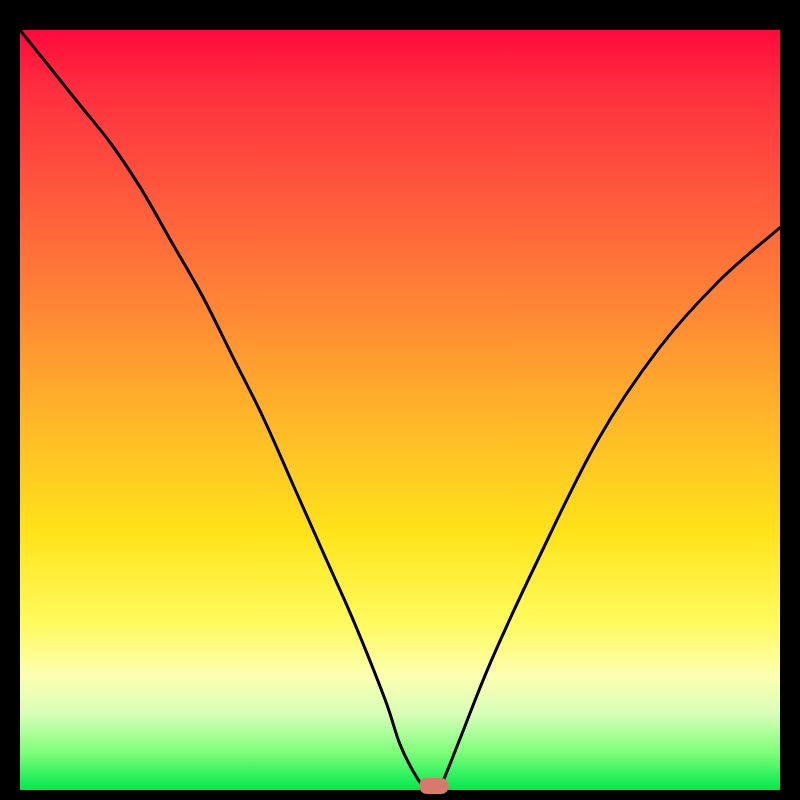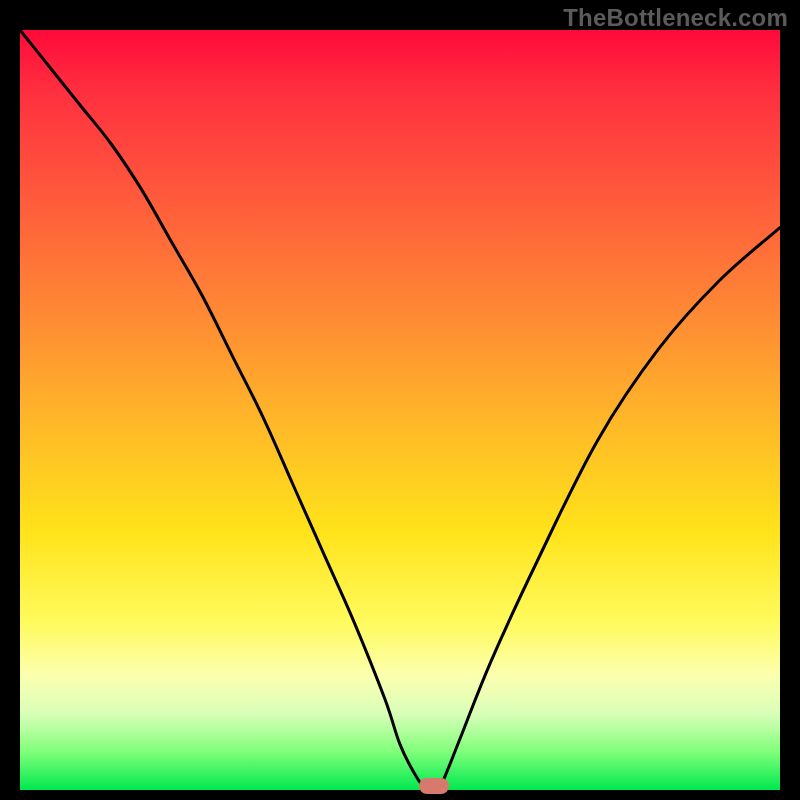--- a/index.html
+++ b/index.html
@@ -69,21 +69,20 @@
     border-radius: 8px;
     transform: translate(-50%, -50%);
     z-index: 6;
   }
 </style>
 </head>
 <body>
 
 <div class="frame">
 
-  <div class="watermark">TheBottleneck.com</div>
 
   <div class="plot-area">
     <svg class="curve" viewBox="0 0 760 760" preserveAspectRatio="none">
       <path id="curve-path" fill="none" stroke="#000" stroke-width="3" stroke-linejoin="round" stroke-linecap="round" d="M 0,0 C 5.472,6.84 19.456000000000003,24.32 30.400000000000002,38 C 41.344,51.68 49.85600000000001,62.32 60.800000000000004,76 C 71.744,89.68 80.256,98.952 91.2,114 C 102.144,129.048 110.656,141.816 121.60000000000001,159.60000000000002 C 132.544,177.38400000000004 141.056,193.64800000000008 152,212.80000000000007 C 162.944,231.95200000000006 171.45600000000002,245.48000000000002 182.4,266 C 193.344,286.52 201.85600000000002,304.91200000000003 212.8,326.8 C 223.744,348.688 232.25600000000003,364.34400000000005 243.20000000000002,387.6 C 254.144,410.856 262.65599999999995,431.37600000000003 273.59999999999997,456 C 284.544,480.62399999999997 293.056,499.776 304,524.4 C 314.944,549.024 323.45599999999996,566.808 334.4,592.8 C 345.344,618.7919999999999 356.592,646.9119999999999 364.8,668.8 C 373.00800000000004,690.688 374.528,700.72 380,714.4 C 385.472,728.0799999999999 390.412,736.592 395.2,744.8 C 399.988,753.0079999999999 402.49600000000004,757.264 406.6,760 C 410.704,762.736 414.58000000000004,762.736 418.00000000000006,760 C 421.4200000000001,757.264 421.49600000000004,754.376 425.6,744.8 C 429.704,735.2239999999999 432.592,727.3199999999999 440.79999999999995,706.8 C 449.0079999999999,686.28 457.52,662.2639999999999 471.2,630.8 C 484.88,599.336 497.6480000000001,571.672 516.8000000000001,532 C 535.9520000000001,492.328 555.712,448.70399999999995 577.6,410.4 C 599.488,372.096 616.512,347.92800000000005 638.4,319.20000000000005 C 660.288,290.47200000000004 677.312,272.68799999999993 699.2,250.79999999999995 C 721.0880000000001,228.91199999999995 749.056,207.17600000000002 760,197.60000000000002"></path>
     </svg>
     <div id="marker" class="marker" style="left: 414.2px; top: 756.2px; background: rgb(215, 122, 109);"></div>
   </div>
 
 </div>
 

